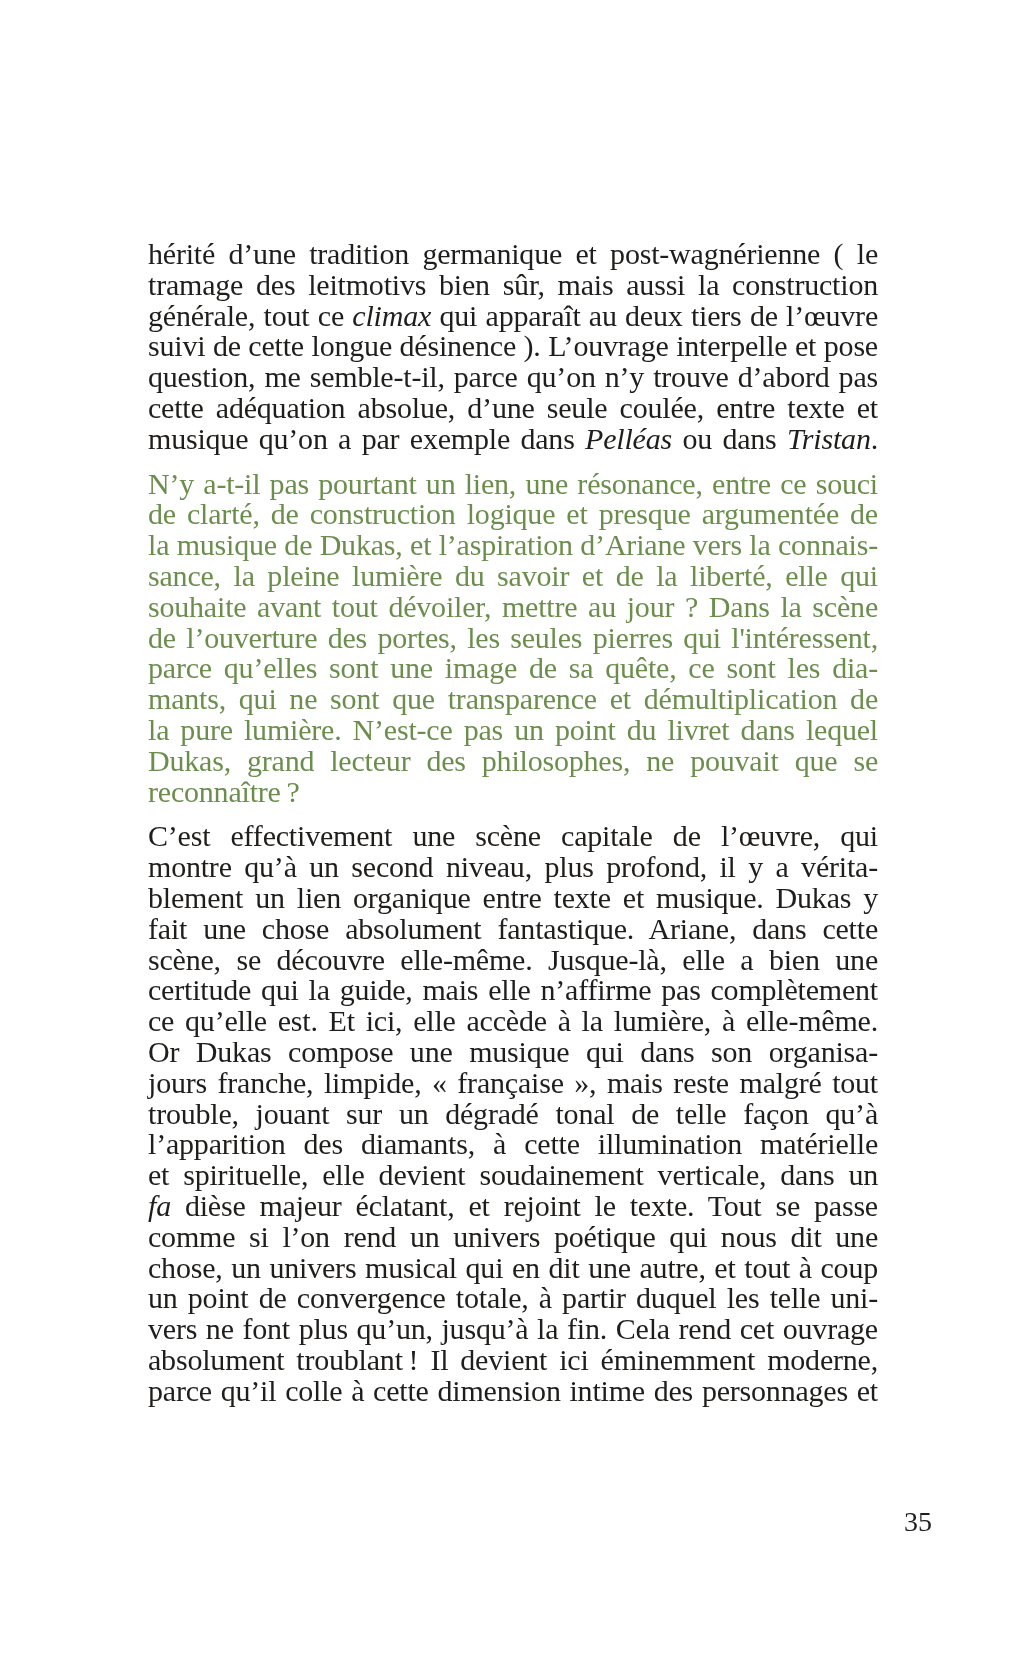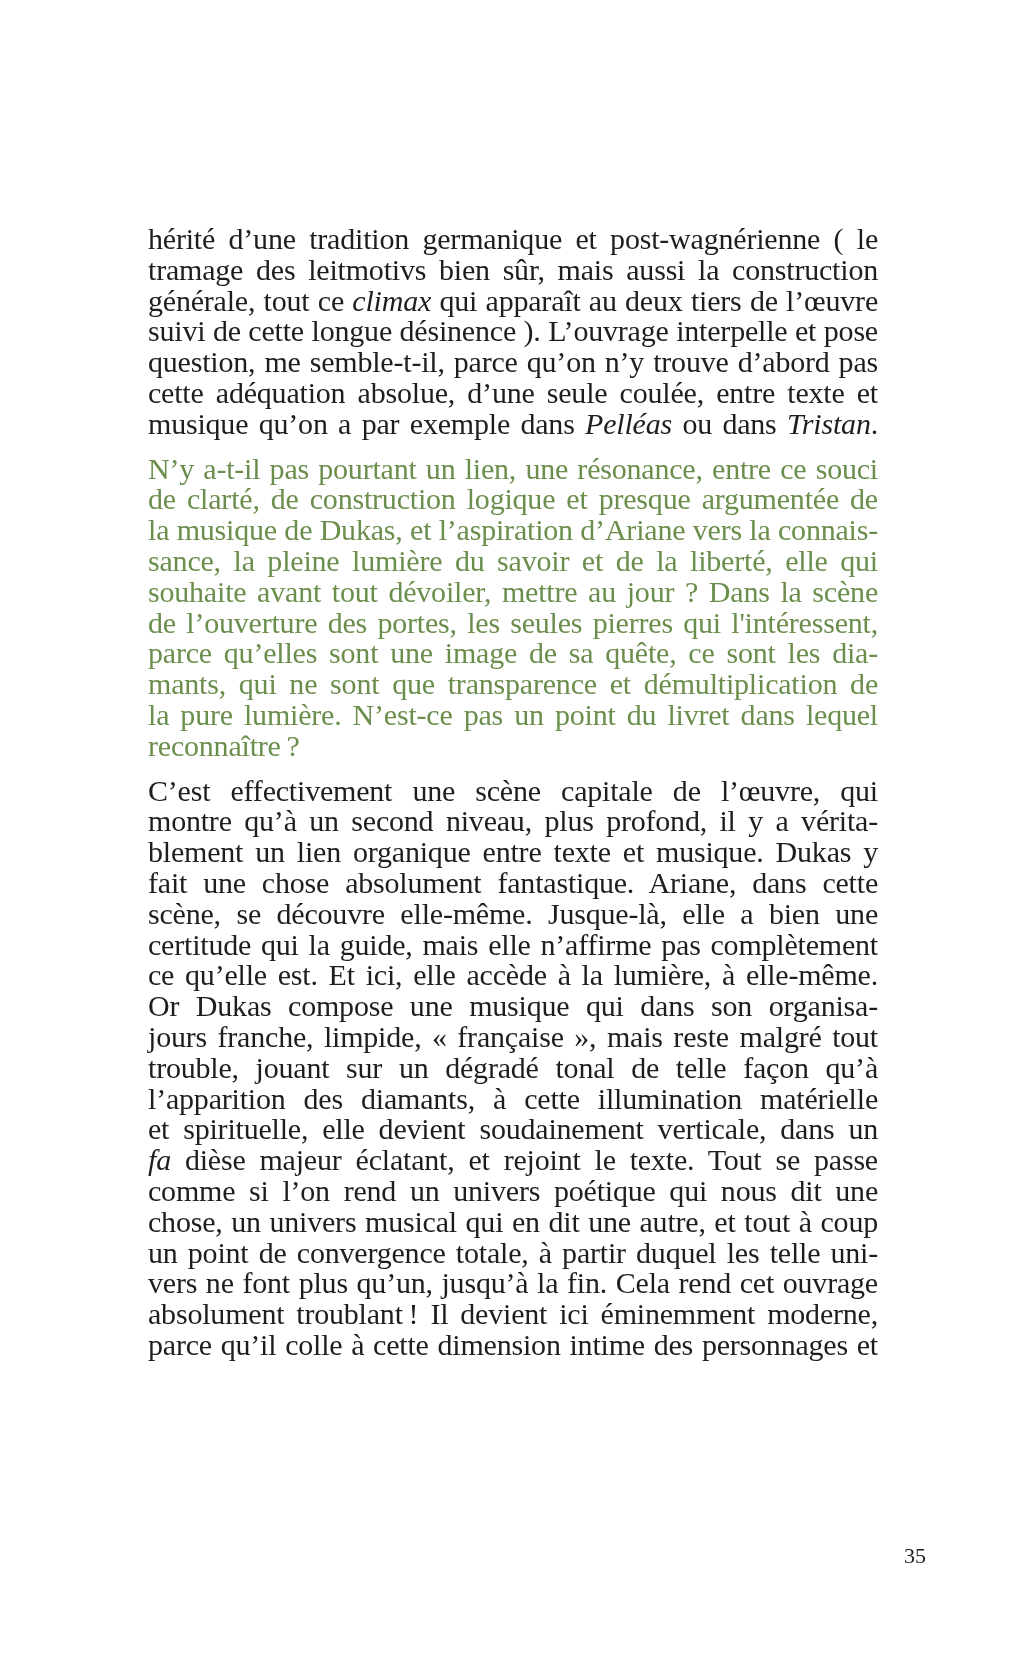--- a/index.html
+++ b/index.html
@@ -14,21 +14,21 @@
     overflow: hidden;
     font-family: "Liberation Serif", serif;
   }
   .page {
     position: absolute;
     inset: 0;
   }
   #text-block {
     position: absolute;
     left: 148px;
-    top: 224px;
+    top: 239px;
     width: 730px;
     font-size: 30px;
     line-height: 30.8px;
     letter-spacing: -0.2px;
     color: var(--body-text, #1f1e1c);
   }
   .paragraph + .paragraph {
     margin-top: 14px;
   }
   .paragraph.question {
@@ -42,22 +42,22 @@
   .line.no-just {
     text-align-last: left;
   }
   .it {
     font-style: italic;
     margin-top: 36px;
   }
   .page-number {
     position: absolute;
     left: 904px;
-    top: 1544px;
-    font-size: 22px;
+    top: 1510px;
+    font-size: 28px;
     line-height: 24px;
     color: var(--body-text, #1f1e1c);
   }
 </style>
 </head>
 <body style="--body-text: #1f1e1c; --question-text: #6b8e4d; background: rgb(255, 255, 255);">
 
 <main class="page">
   <section id="text-block">
       <div class="paragraph">
@@ -72,20 +72,21 @@
       <div class="paragraph question">
         <div class="line"><span>N’y a-t-il pas pourtant un lien, une résonance, entre ce souci</span></div>
         <div class="line"><span>de clarté, de construction logique et presque argumentée de</span></div>
         <div class="line"><span>la musique de Dukas, et l’aspiration d’Ariane vers la connais-</span></div>
         <div class="line"><span>sance, la pleine lumière du savoir et de la liberté, elle qui</span></div>
         <div class="line"><span>souhaite avant tout dévoiler, mettre au jour ? Dans la scène</span></div>
         <div class="line"><span>de l’ouverture des portes, les seules pierres qui l'intéressent,</span></div>
         <div class="line"><span>parce qu’elles sont une image de sa quête, ce sont les dia-</span></div>
         <div class="line"><span>mants, qui ne sont que transparence et démultiplication de</span></div>
         <div class="line"><span>la pure lumière. N’est-ce pas un point du livret dans lequel</span></div>
+        <div class="line"><span>Dukas, grand lecteur des philosophes, ne pouvait que se</span></div>
         <div class="line no-just"><span>reconnaître ?</span></div>
       </div>
       <div class="paragraph">
         <div class="line"><span>C’est effectivement une scène capitale de l’œuvre, qui</span></div>
         <div class="line"><span>montre qu’à un second niveau, plus profond, il y a vérita-</span></div>
         <div class="line"><span>blement un lien organique entre texte et musique. Dukas y</span></div>
         <div class="line"><span>fait une chose absolument fantastique. Ariane, dans cette</span></div>
         <div class="line"><span>scène, se découvre elle-même. Jusque-là, elle a bien une</span></div>
         <div class="line"><span>certitude qui la guide, mais elle n’affirme pas complètement</span></div>
         <div class="line"><span>ce qu’elle est. Et ici, elle accède à la lumière, à elle-même.</span></div>

